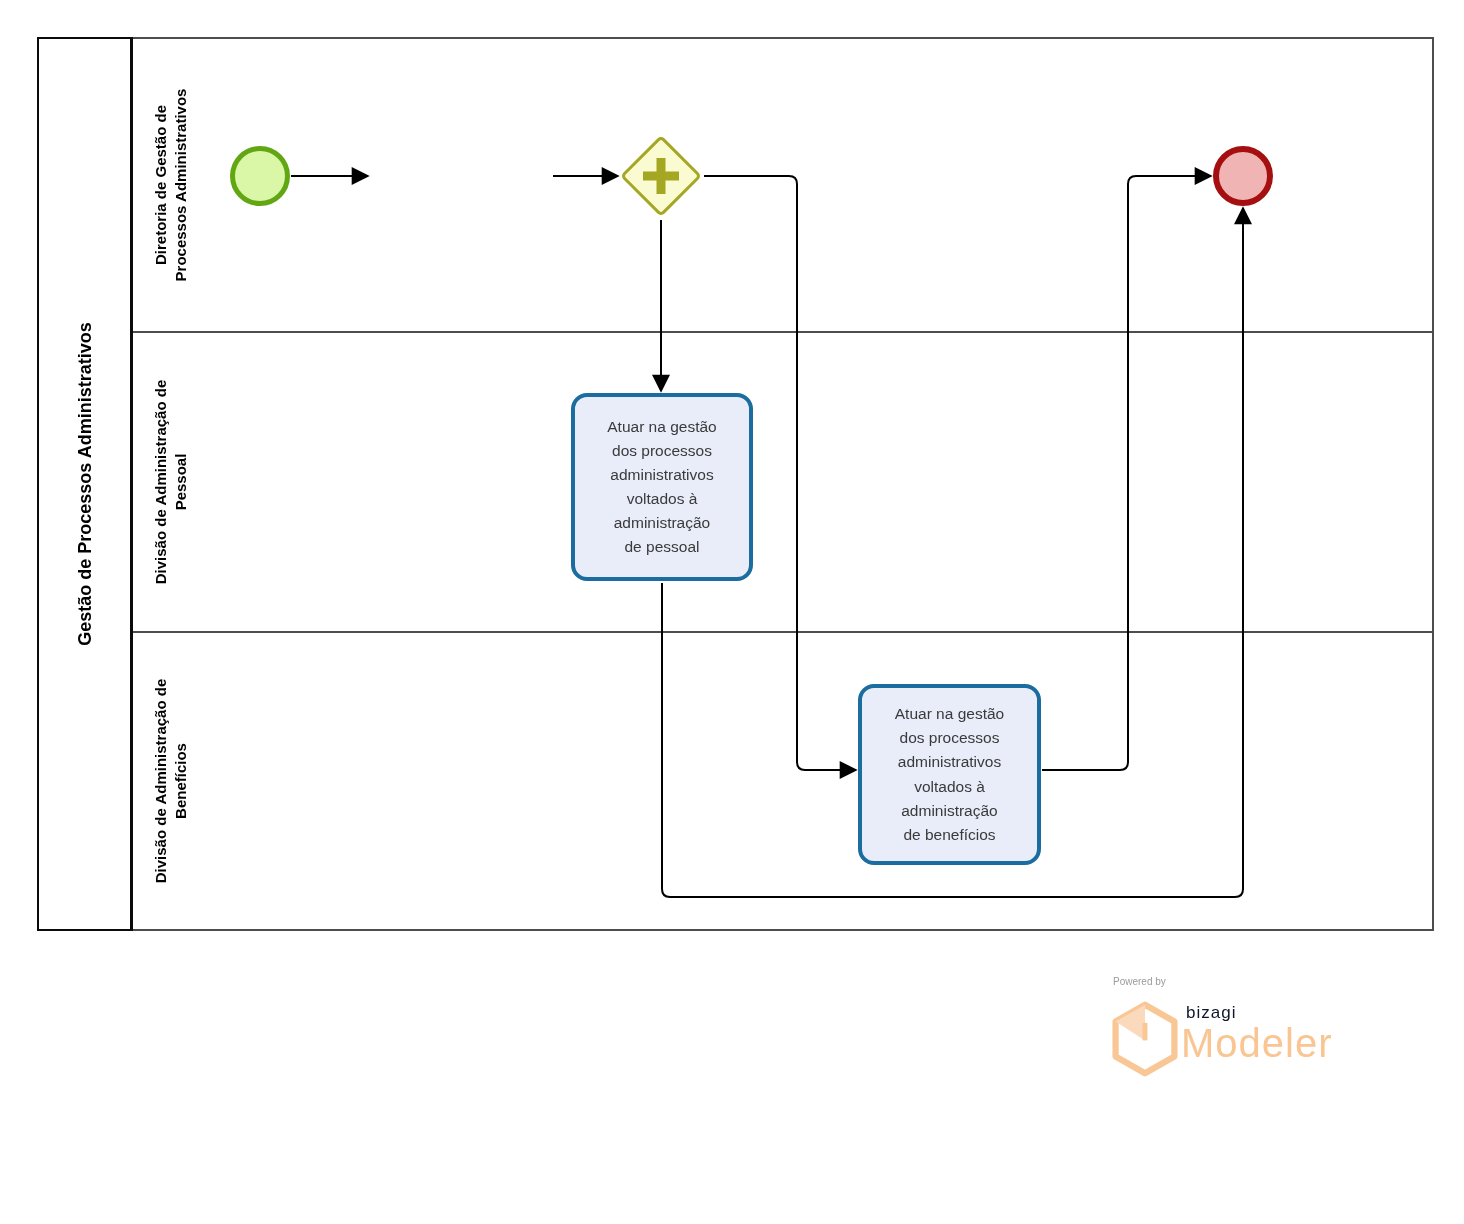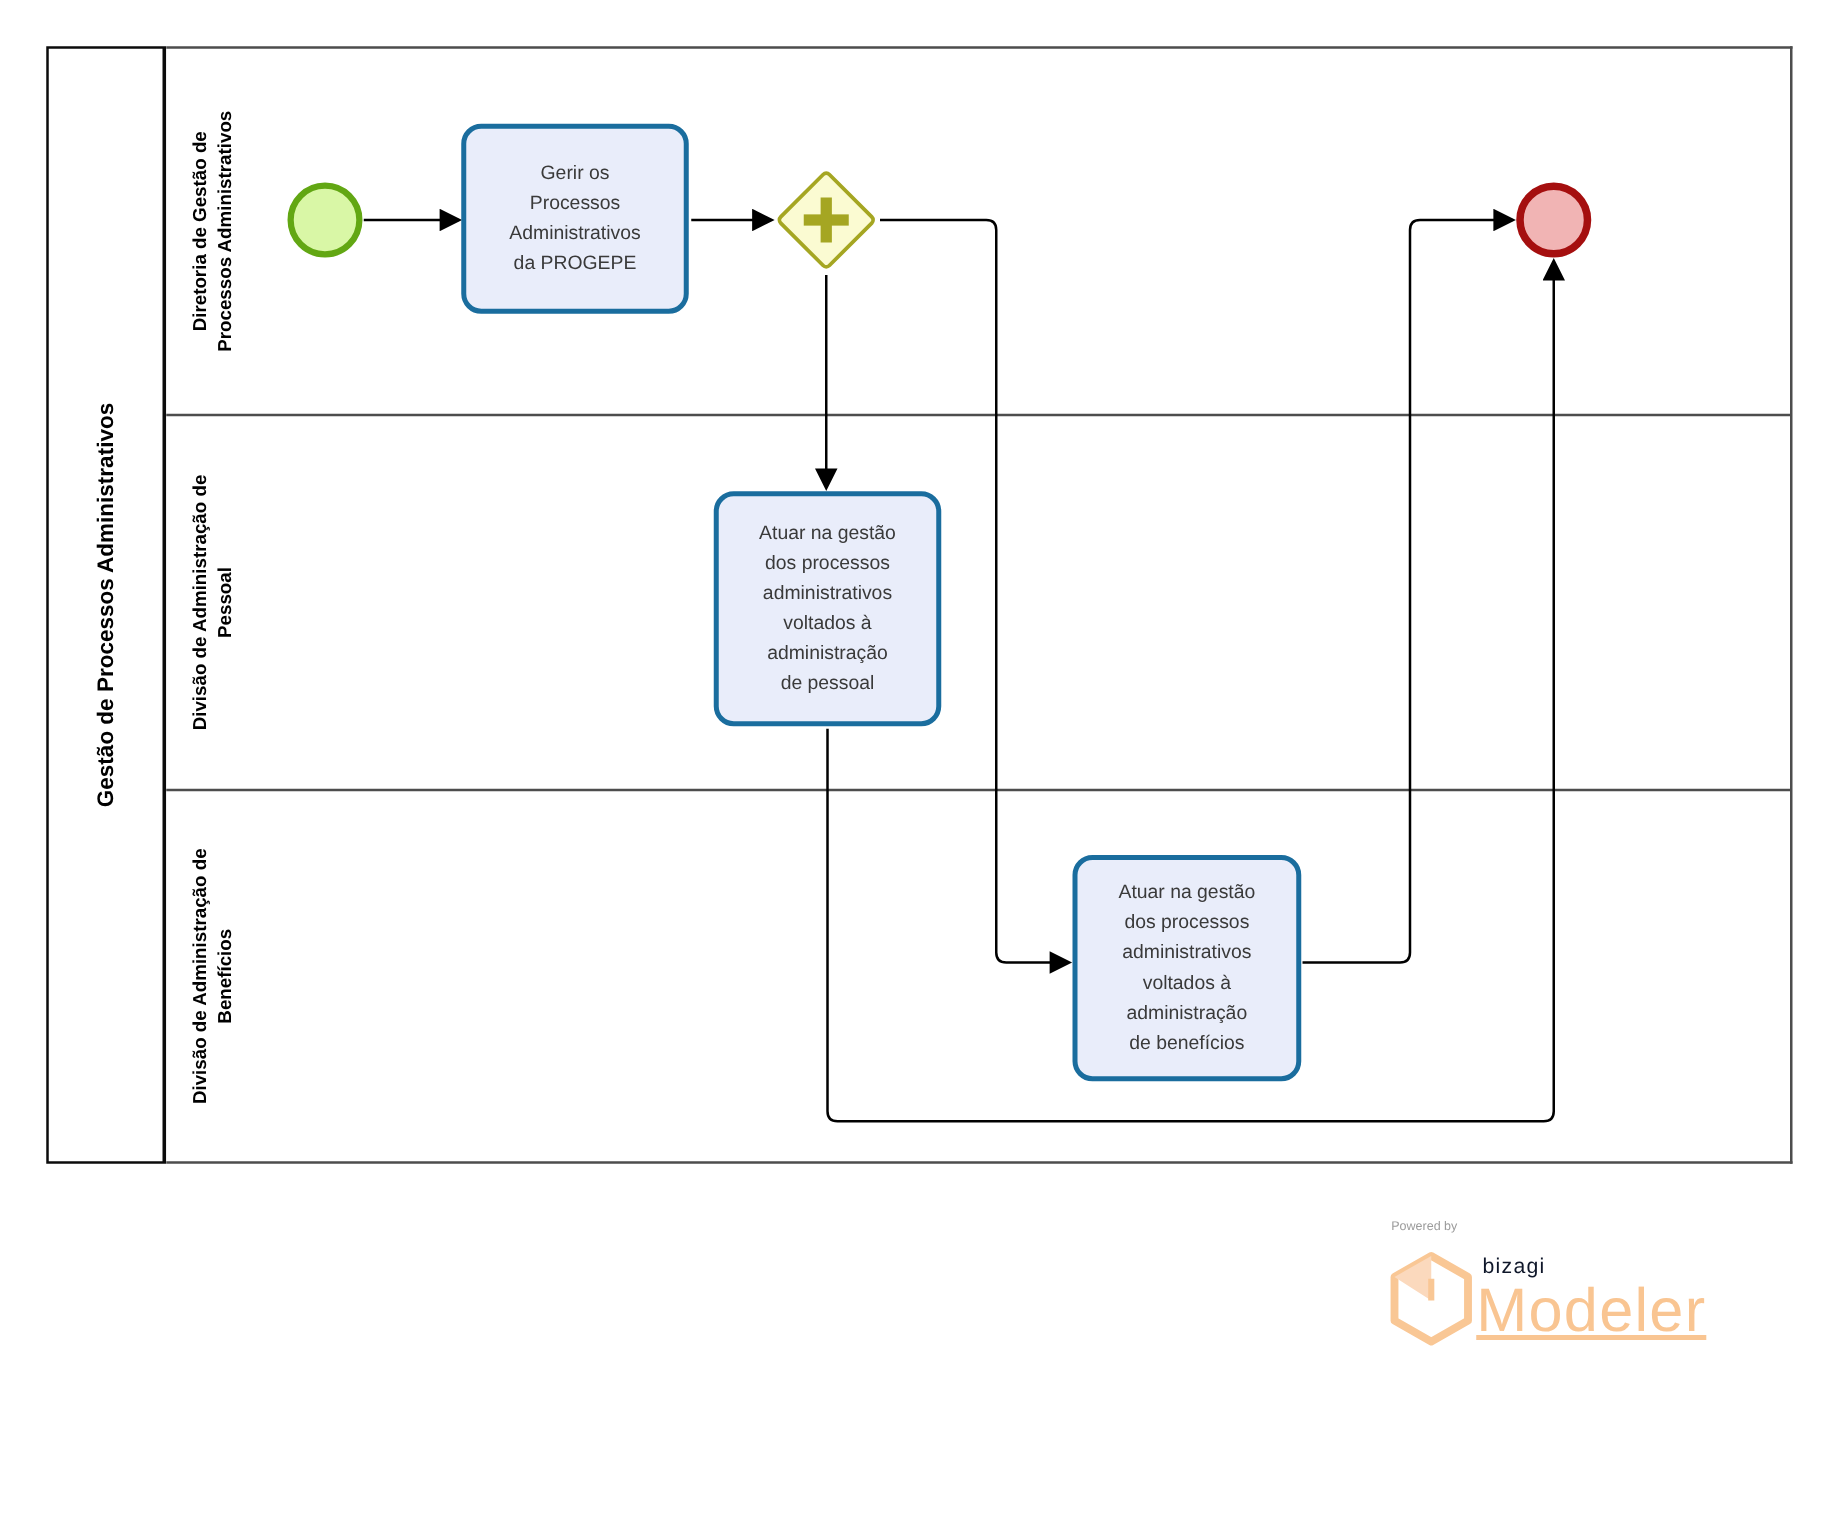--- a/index.html
+++ b/index.html
@@ -58,21 +58,21 @@
   }
   .gw-plus{position:absolute;inset:0;transform:rotate(-45deg);}
   .gw-plus .bar-h,.gw-plus .bar-v{position:absolute;left:50%;top:50%;background:#a5a622;}
   .gw-plus .bar-h{width:36px;height:9px;transform:translate(-50%,-50%);}
   .gw-plus .bar-v{width:9px;height:36px;transform:translate(-50%,-50%);}
 
   
   .powered-by{position:absolute;left:1113px;top:976px;font-size:10px;color:#9b9b9b;}
   .logo-hex{position:absolute;left:1110px;top:999px;width:70px;height:80px;}
   .brand-bizagi{position:absolute;left:1186px;top:959px;font-size:17px;color:#0f172a;letter-spacing:1px;margin-top:44px;}
-  .brand-modeler{position:absolute;left:1181px;top:1021px;font-size:49px;color:#f9c592;letter-spacing:1px;text-decoration:underline;}
+  .brand-modeler{position:absolute;left:1181px;top:1021px;font-size:40px;color:#f9c592;letter-spacing:1px;}
 </style>
 </head>
 <body>
 
 <div class="canvas">
 
   <div class="pool-title-band">
     <div class="pool-title">Gestão de Processos Administrativos</div>
   </div>
 
@@ -100,24 +100,20 @@
     <path class="flow" d="M291 176 H367" marker-end="url(#arrowhead)"></path>
     <path class="flow" d="M553 176 H617" marker-end="url(#arrowhead)"></path>
     <path class="flow" d="M661 220 V390" marker-end="url(#arrowhead)"></path>
     <path class="flow" d="M704 176 H789 Q797 176 797 184 V762 Q797 770 805 770 H855" marker-end="url(#arrowhead)"></path>
     <path class="flow" d="M662 583 V889 Q662 897 670 897 H1235 Q1243 897 1243 889 V209" marker-end="url(#arrowhead)"></path>
     <path class="flow" d="M1042 770 H1120 Q1128 770 1128 762 V184 Q1128 176 1136 176 H1210" marker-end="url(#arrowhead)"></path>
   </svg>
 
   <div class="event start-event"></div>
 
-  <div class="task task-gerir">Gerir os
-Processos
-Administrativos
-da PROGEPE</div>
 
   <div class="gateway">
     <div class="gw-plus">
       <div class="bar-h"></div>
       <div class="bar-v"></div>
     </div>
   </div>
 
   <div class="task task-pessoal">Atuar na gestão
 dos processos

